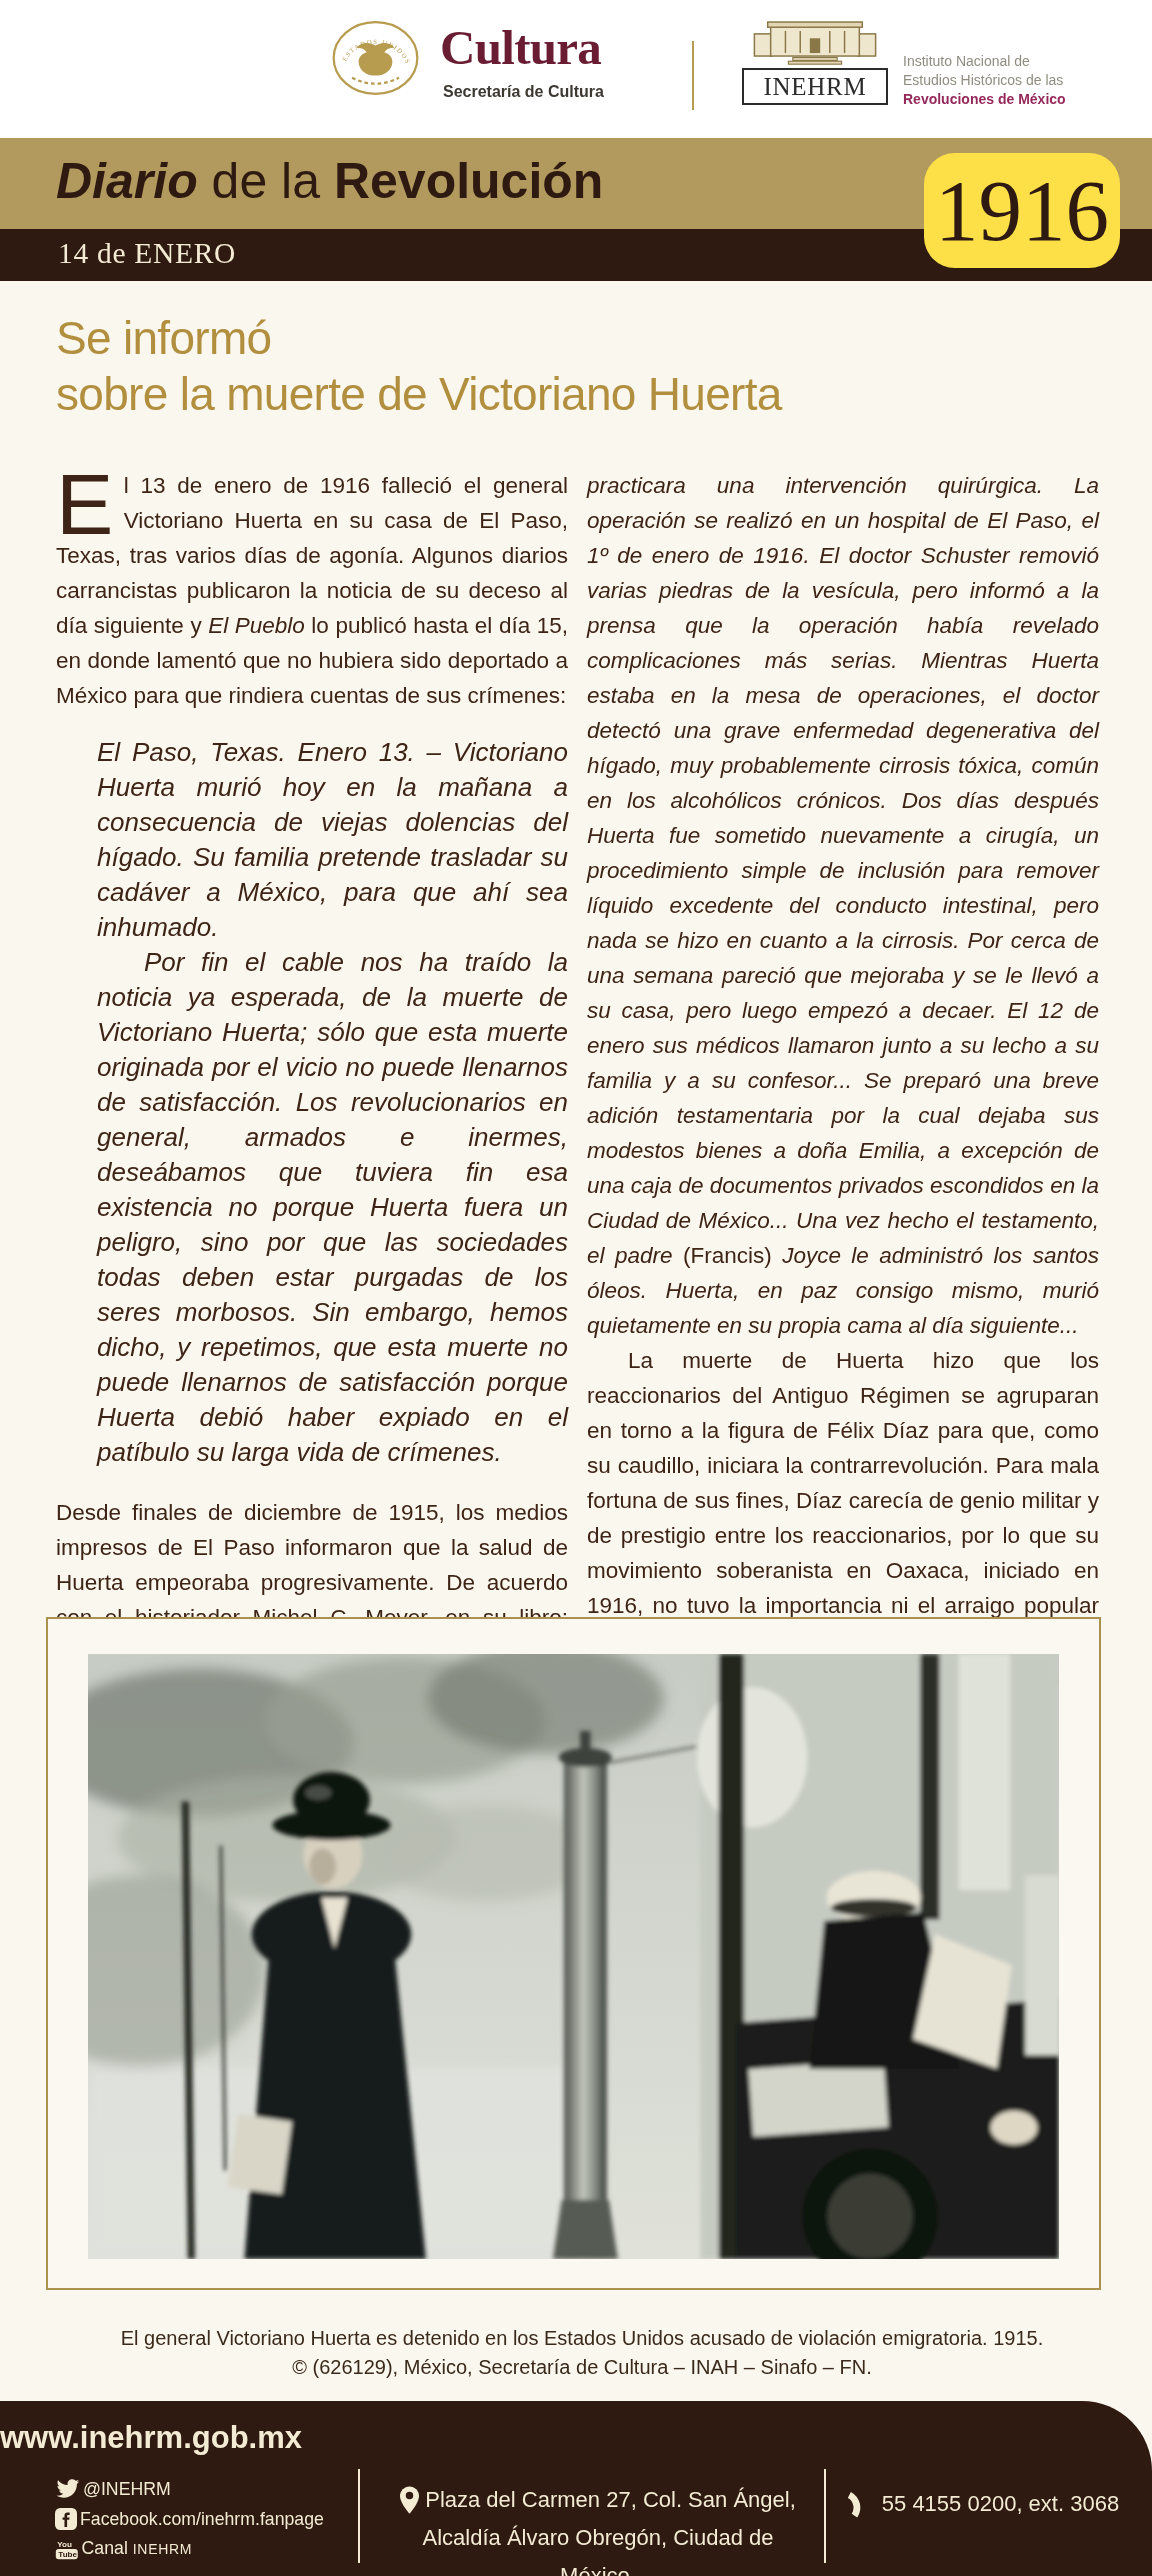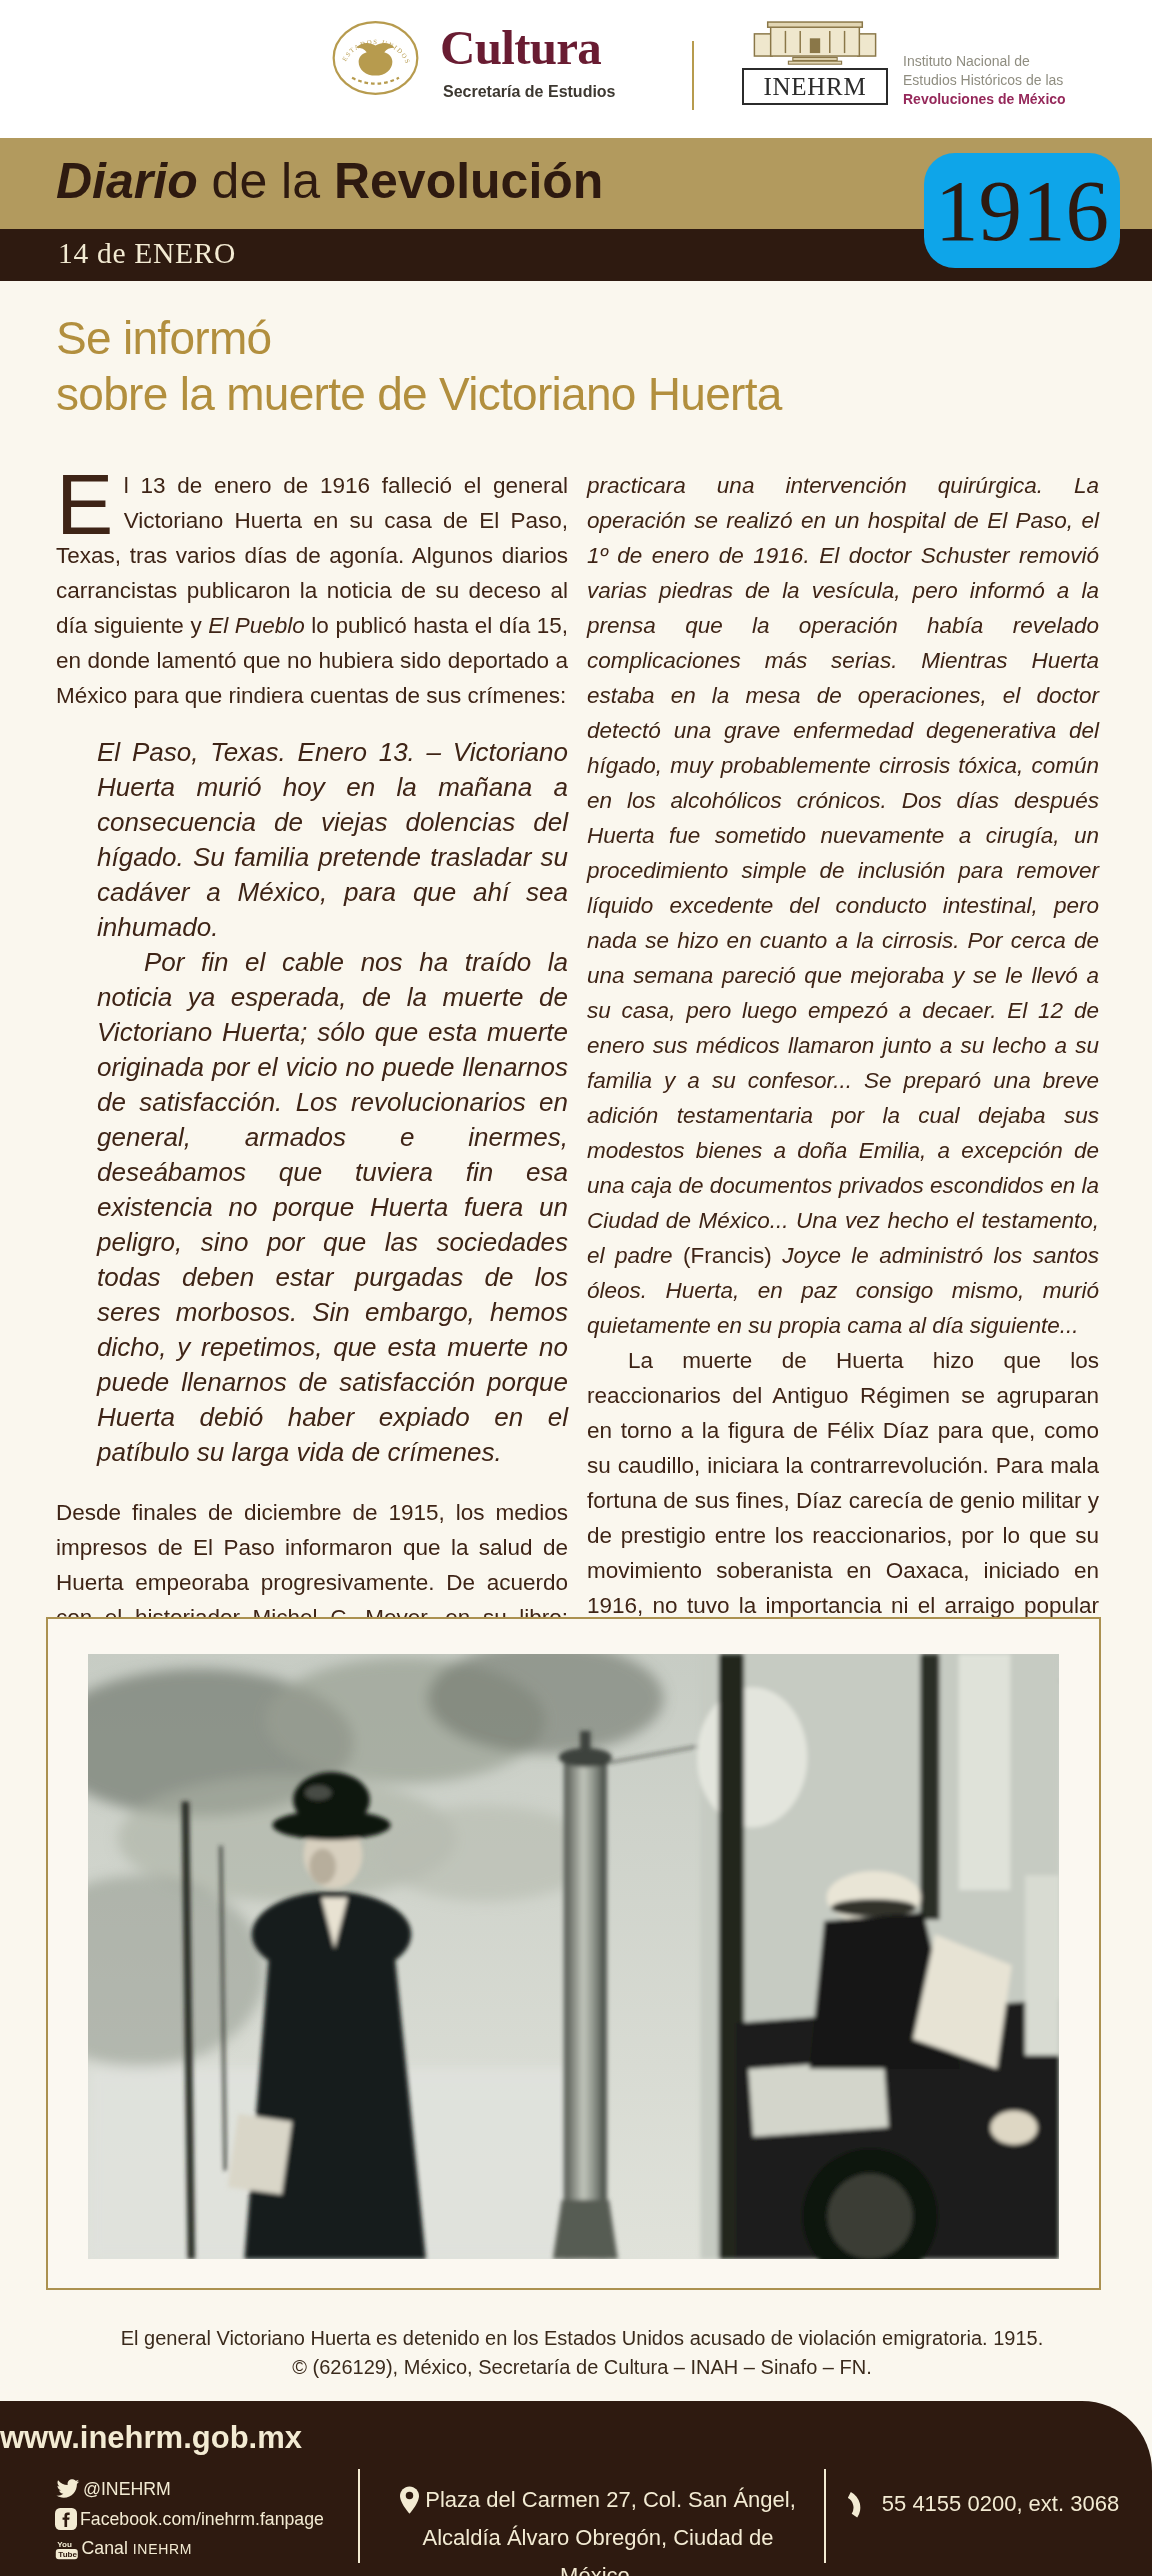--- a/index.html
+++ b/index.html
@@ -21,21 +21,21 @@
   .inehrm-lines .maroon{color:#95285a;font-weight:bold;}
   
   .band-tan{position:absolute;top:138px;left:0;width:1152px;height:91px;background:#b29a5e;}
   .masthead{position:absolute;left:56px;top:152px;font-size:50px;color:#2e1a10;white-space:nowrap;}
   .masthead .diario{font-weight:bold;font-style:italic;}
   .masthead .dela{font-weight:normal;}
   .masthead .rev{font-weight:bold;}
   .band-dark{position:absolute;top:229px;left:0;width:1152px;height:52px;background:#2e1a10;}
   .date-label{position:absolute;left:58px;top:237px;font-family:"Liberation Serif",serif;
         font-size:29.5px;color:#f3ebd3;letter-spacing:0.7px;}
-  .year-badge{position:absolute;left:924px;top:153px;width:196px;height:115px;background:#0ea5e9;
+  .year-badge{position:absolute;left:924px;top:153px;width:196px;height:115px;background:#fde047;
         border-radius:31px;display:flex;align-items:center;justify-content:center;
         font-family:"Liberation Serif",serif;font-size:87px;color:#2e1a10;}
   
   .headline{position:absolute;left:56px;top:310px;font-weight:normal;font-size:46px;line-height:56px;
         color:#b28f3e;letter-spacing:-0.7px;}
   
   .col{position:absolute;top:468px;width:512px;color:#3e2416;}
   .col-left{left:56px;} .col-right{left:587px;}
   .col p{margin:0;font-size:22.5px;line-height:35px;text-align:justify;}
   .dropcap{float:left;font-size:86px;line-height:68px;padding:1.5px 10.3px 0 0;color:#3e2416;}
@@ -75,21 +75,21 @@
     <svg class="seal" viewBox="0 0 124 106">
       <ellipse cx="62" cy="53" rx="57" ry="49" fill="none" stroke="#b79b4e" stroke-width="3"></ellipse>
       <path id="sealArc" d="M20,62 a44,40 0 0 1 84,0" fill="none"></path>
       <text font-family="Liberation Serif, serif" font-size="9" letter-spacing="2" fill="#b79b4e">
         <textPath href="#sealArc" startOffset="4">ESTADOS UNIDOS MEXICANOS</textPath>
       </text>
       <path d="M62,36 c-9,-6 -21,-4 -26,3 c7,0 11,2 14,6 c-7,2 -11,7 -11,13 c0,11 10,19 23,19 c13,0 23,-8 23,-19 c0,-6 -4,-11 -11,-13 c3,-4 7,-6 14,-6 c-5,-7 -17,-9 -26,-3 z" fill="#b79b4e"></path>
       <path d="M30,80 q32,16 64,0" fill="none" stroke="#b79b4e" stroke-width="3" stroke-dasharray="5 4"></path>
     </svg>
     <div class="cultura-brand">Cultura</div>
-    <div class="cultura-sub">Secretaría de Estudios</div>
+    <div class="cultura-sub">Secretaría de Cultura</div>
     <div class="logo-divider"></div>
     <svg class="inehrm-building" viewBox="0 0 184 62">
       <g stroke="#8a7748" stroke-width="2" fill="#efe7cd">
         <rect x="10" y="20" width="24" height="30"></rect>
         <rect x="150" y="20" width="24" height="30"></rect>
         <rect x="32" y="10" width="120" height="40"></rect>
         <rect x="28" y="4" width="128" height="7" fill="#e2d6b4"></rect>
       </g>
       <g stroke="#8a7748" stroke-width="2">
         <line x1="52" y1="16" x2="52" y2="46"></line>

